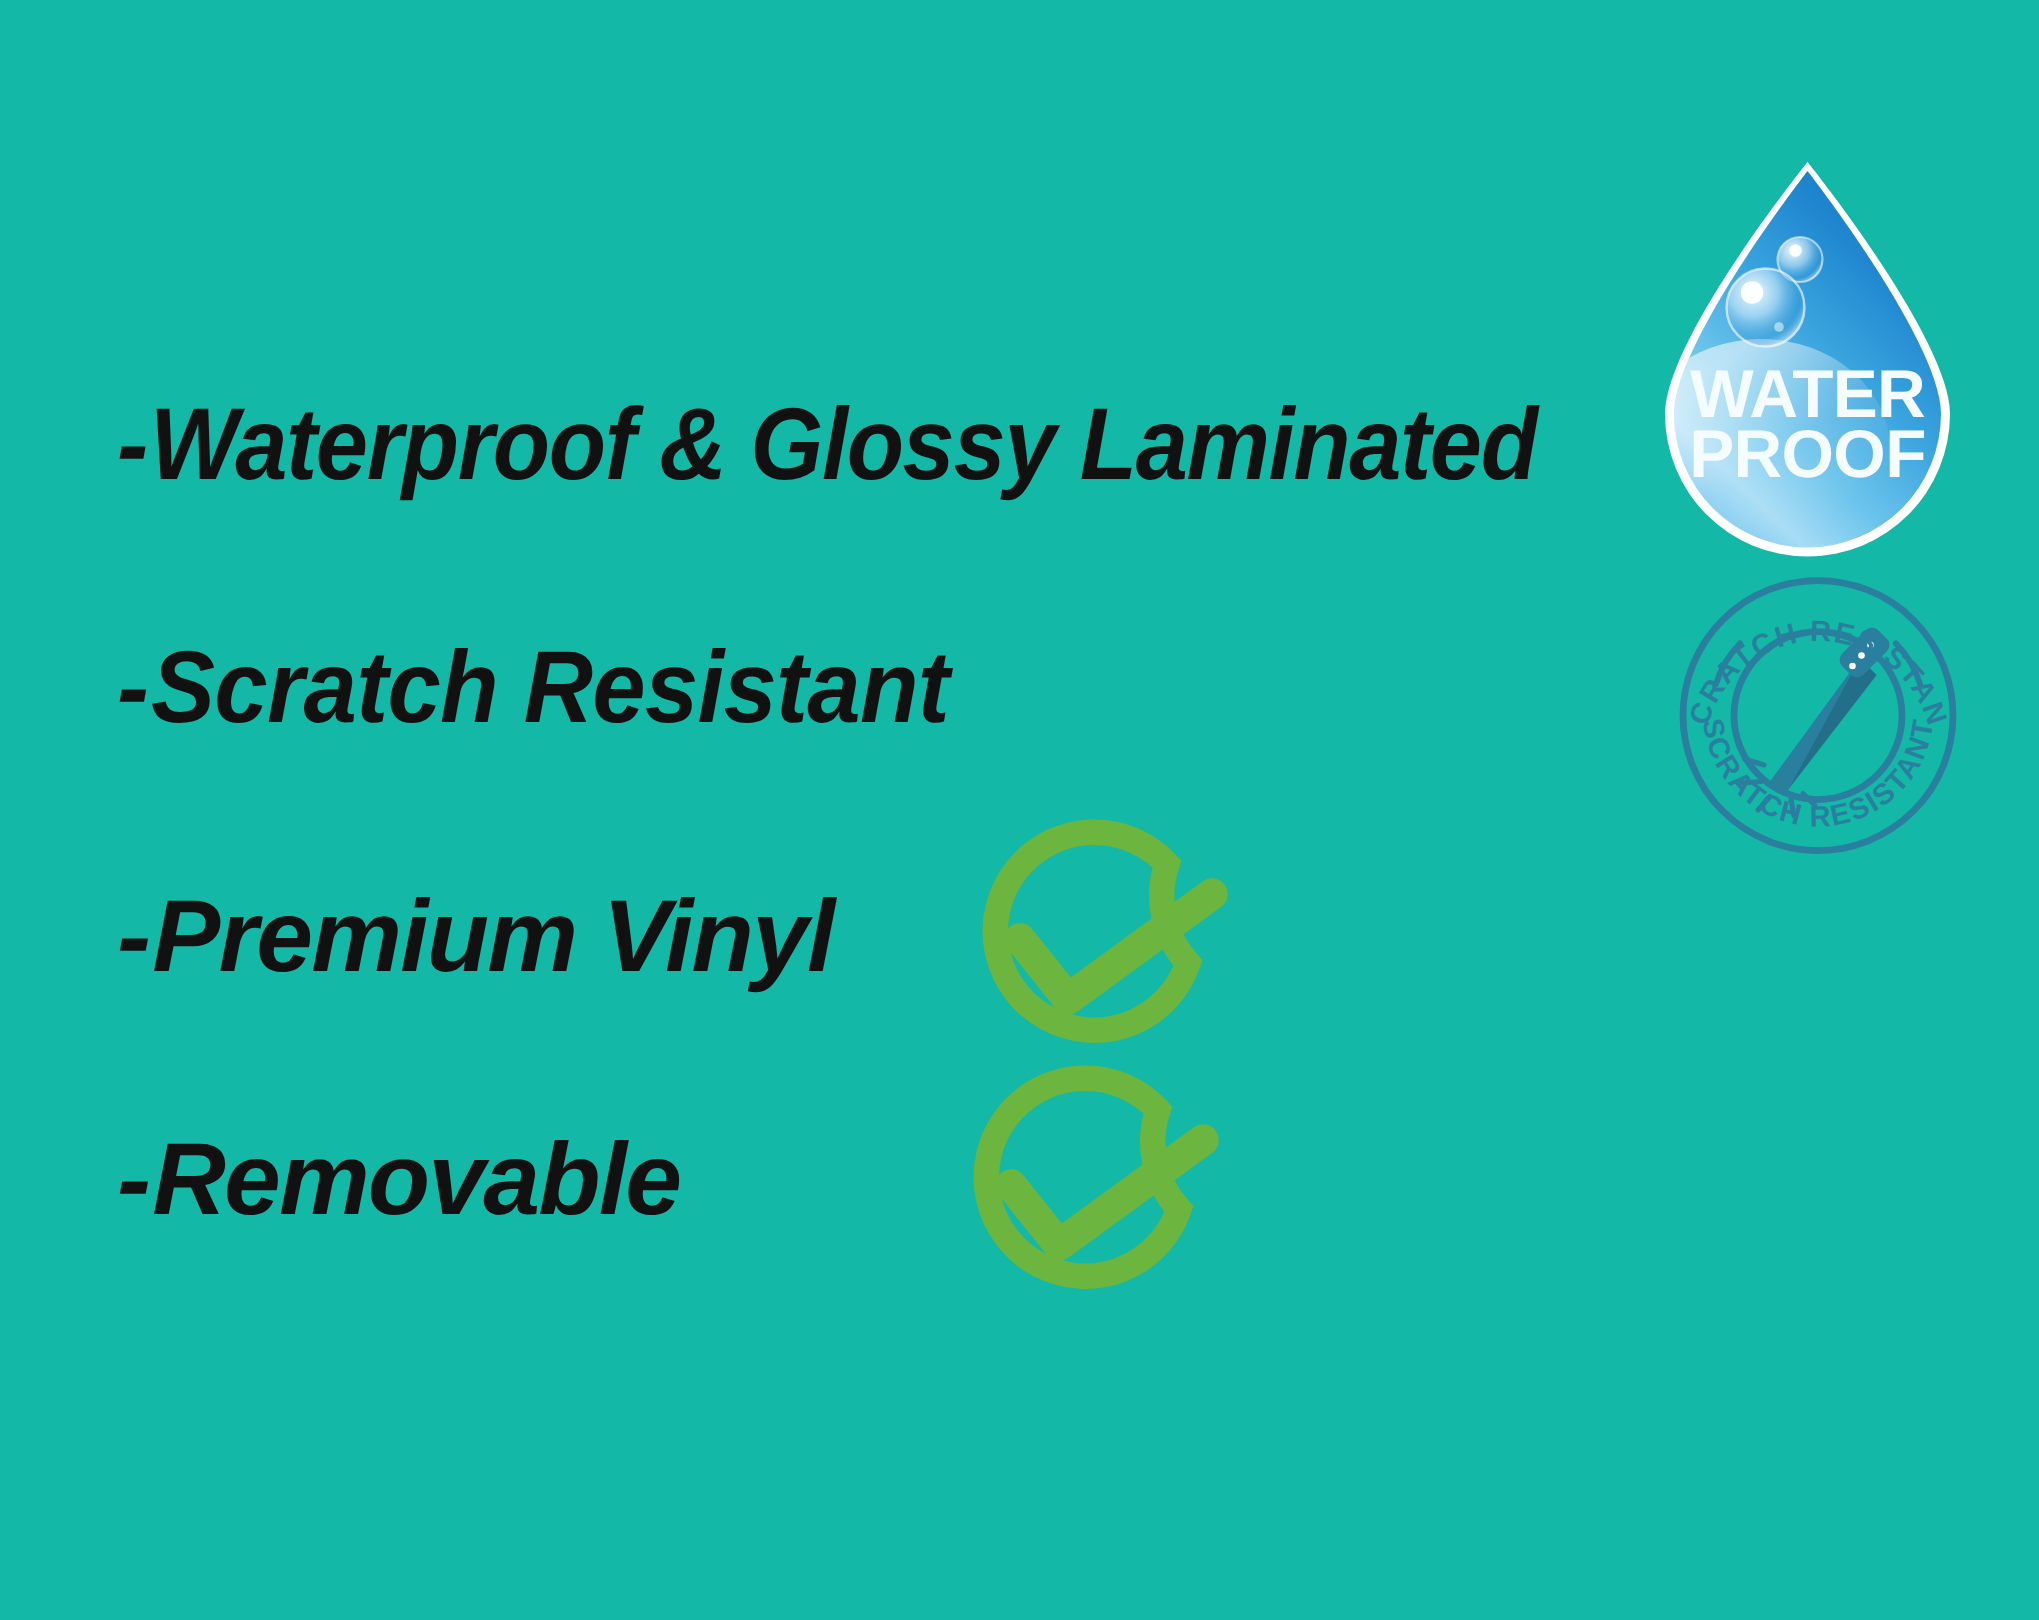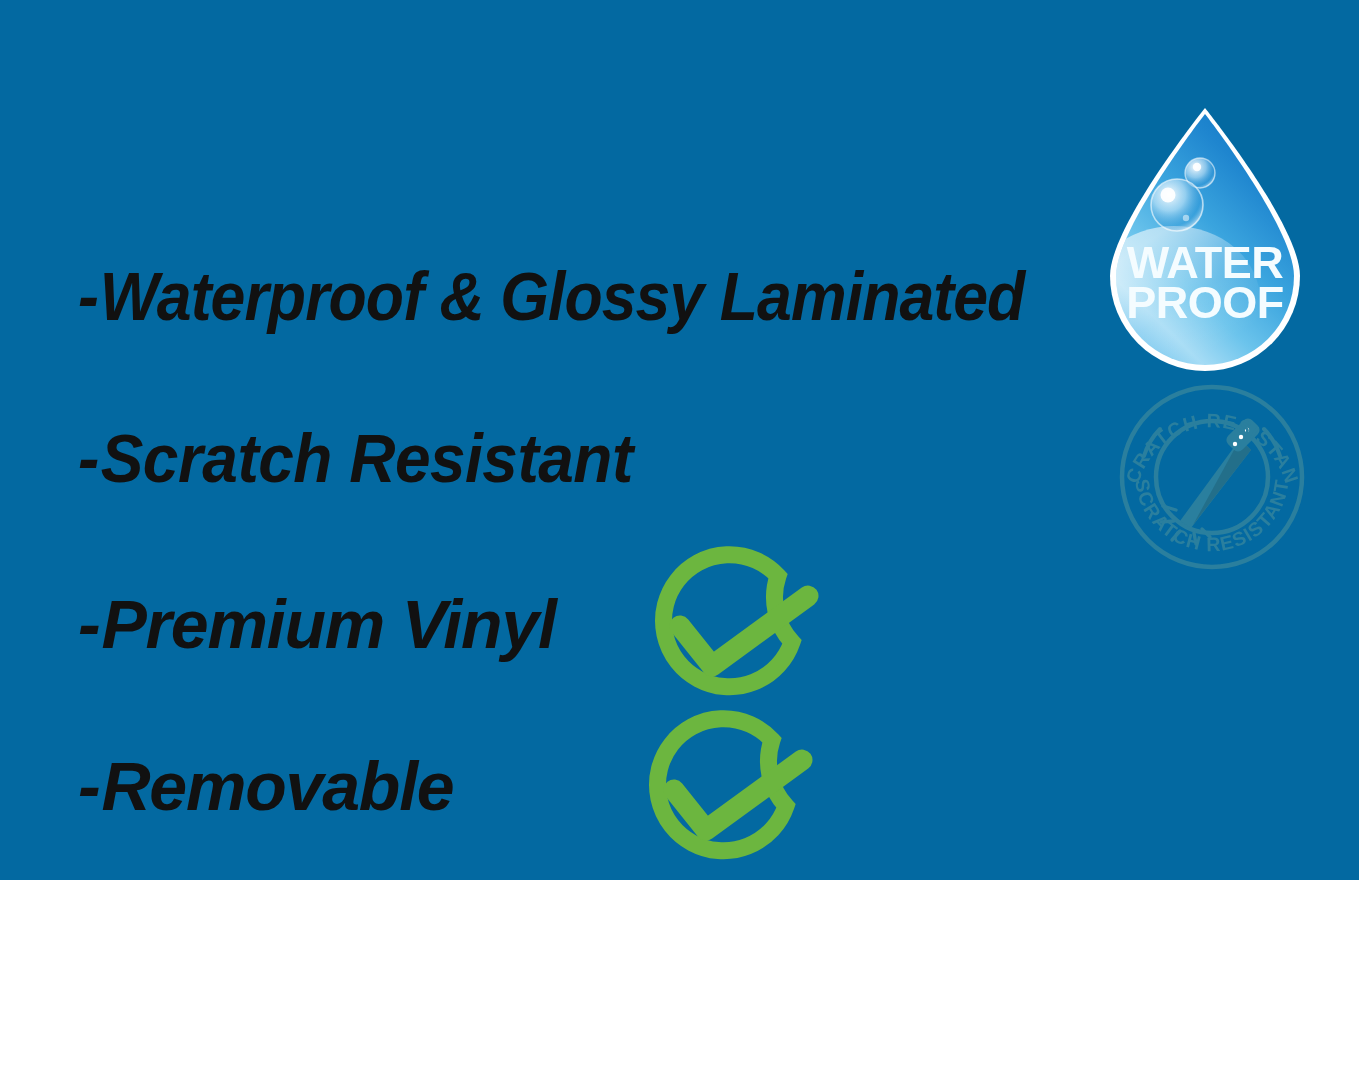--- a/index.html
+++ b/index.html
@@ -3,22 +3,22 @@
 <meta charset="utf-8">
 <style>
   html, body {
     margin: 0;
     padding: 0;
     background: #ffffff;
   }
   #canvas {
     position: relative;
     width: 1359px;
-    height: 880px;
-    background: #0369a1;
+    height: 1080px;
+    background: #14b8a6;
     overflow: hidden;
     font-family: "Liberation Sans", sans-serif;
   }
 
   
   .feature-line {
     position: absolute;
     left: 78px;
     white-space: nowrap;
     color: #111111;

